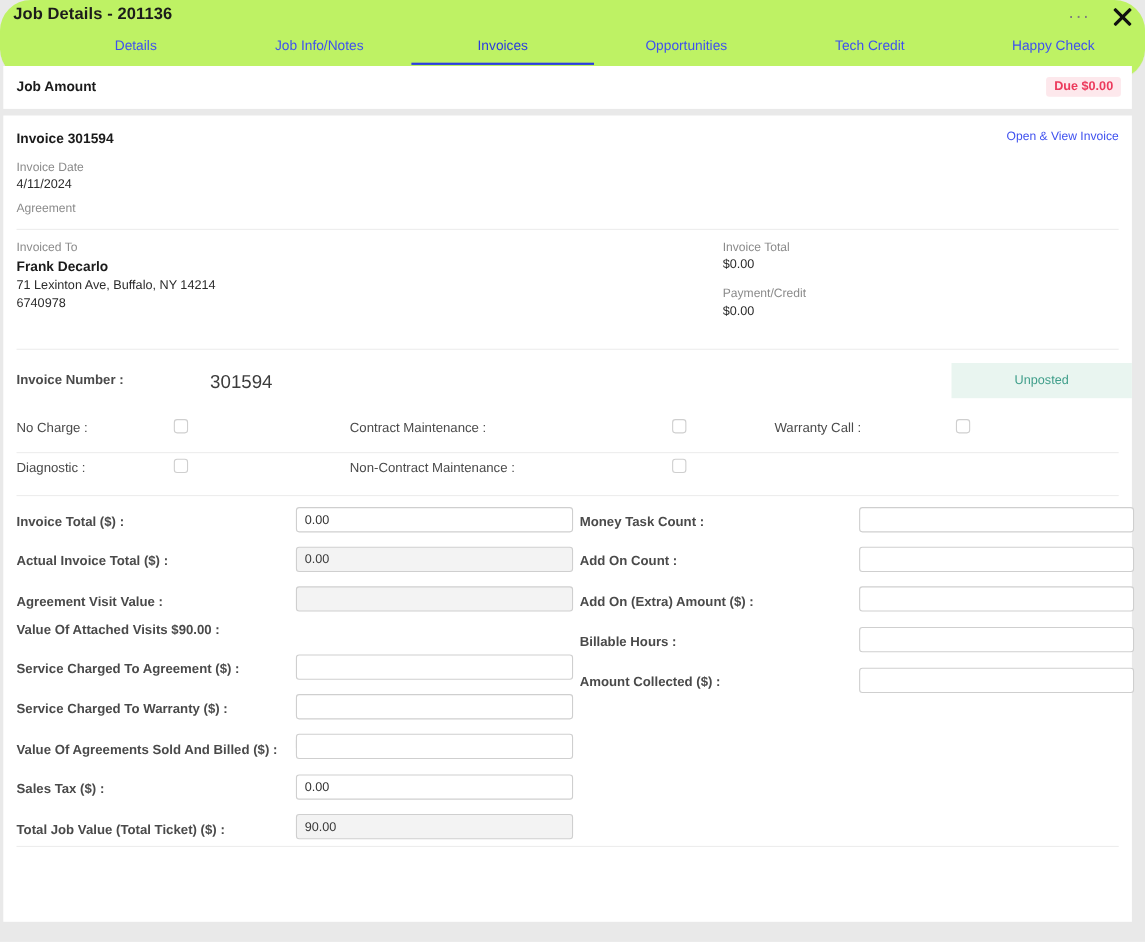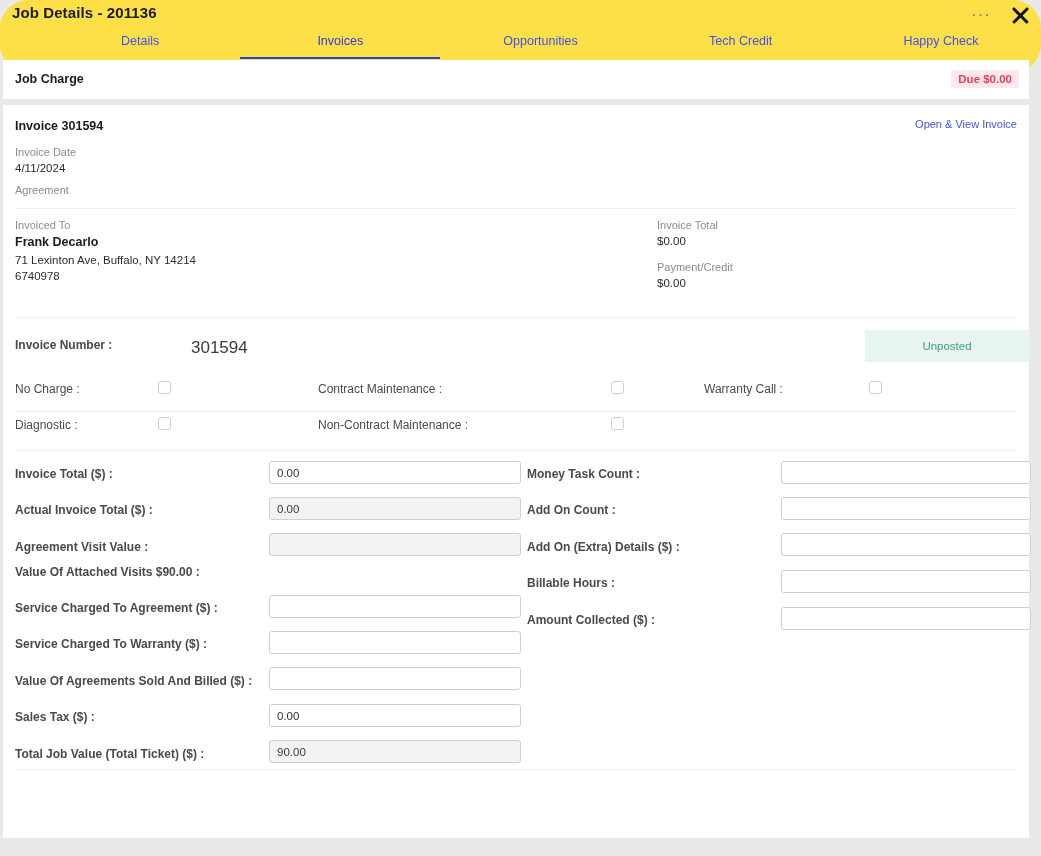--- a/index.html
+++ b/index.html
@@ -15,21 +15,21 @@
     width: 1041px;
     height: 856px;
     background: #e9e9e9;
   }
 
   
   .header {
     position: absolute;
     left: 0; top: 0;
     width: 1041px; height: 73px;
-    background: #fde047;
+    background: #bef264;
     border-bottom: 1px solid #e4e4e4;
     border-radius: 28px;
   }
   .header-title {
     position: absolute;
     left: 12px; top: 4px;
     font-size: 15px;
     font-weight: bold;
     color: #1b1b1b;
     letter-spacing: 0.1px;
@@ -272,29 +272,30 @@
   <div class="header">
     <div class="header-title">Job Details - 201136</div>
 
     <div class="header-actions">
       <div class="dots-icon">···</div>
       <div class="close-icon"></div>
     </div>
 
     <div class="tabs">
       <div class="tab">Details</div>
+      <div class="tab">Job Info/Notes</div>
       <div class="tab active">Invoices</div>
       <div class="tab">Opportunities</div>
       <div class="tab">Tech Credit</div>
       <div class="tab">Happy Check</div>
     </div>
   </div>
 
   <div class="card" id="job-balance-card">
-    <div class="jb-label">Job Charge</div>
+    <div class="jb-label">Job Amount</div>
     <div class="due-badge">Due $0.00</div>
   </div>
 
   <div class="card" id="invoice-card">
 
     <div class="inv-title">Invoice 301594</div>
     <div class="open-view-link">Open &amp; View Invoice</div>
 
     <div class="inv-date-block">
       <div class="meta-label">Invoice Date</div>
@@ -377,21 +378,21 @@
 
     <div class="f-label" style="top:642px;left:12px;">Total Job Value (Total Ticket) ($) :</div>
     <input class="f-input left readonly" style="top: 635px;" readonly="" value="90.00">
 
     <div class="f-label" style="top:362px;left:524px;">Money Task Count :</div>
     <input class="f-input right" style="top: 356px;" value="">
 
     <div class="f-label" style="top:398px;left:524px;">Add On Count :</div>
     <input class="f-input right" style="top: 392px;" value="">
 
-    <div class="f-label" style="top:435px;left:524px;">Add On (Extra) Details ($) :</div>
+    <div class="f-label" style="top:435px;left:524px;">Add On (Extra) Amount ($) :</div>
     <input class="f-input right" style="top: 428px;" value="">
 
     <div class="f-label" style="top:471px;left:524px;">Billable Hours :</div>
     <input class="f-input right" style="top: 465px;" value="">
 
     <div class="f-label" style="top:508px;left:524px;">Amount Collected ($) :</div>
     <input class="f-input right" style="top: 502px;" value="">
 
     <div class="hr" id="hr-5"></div>
 

